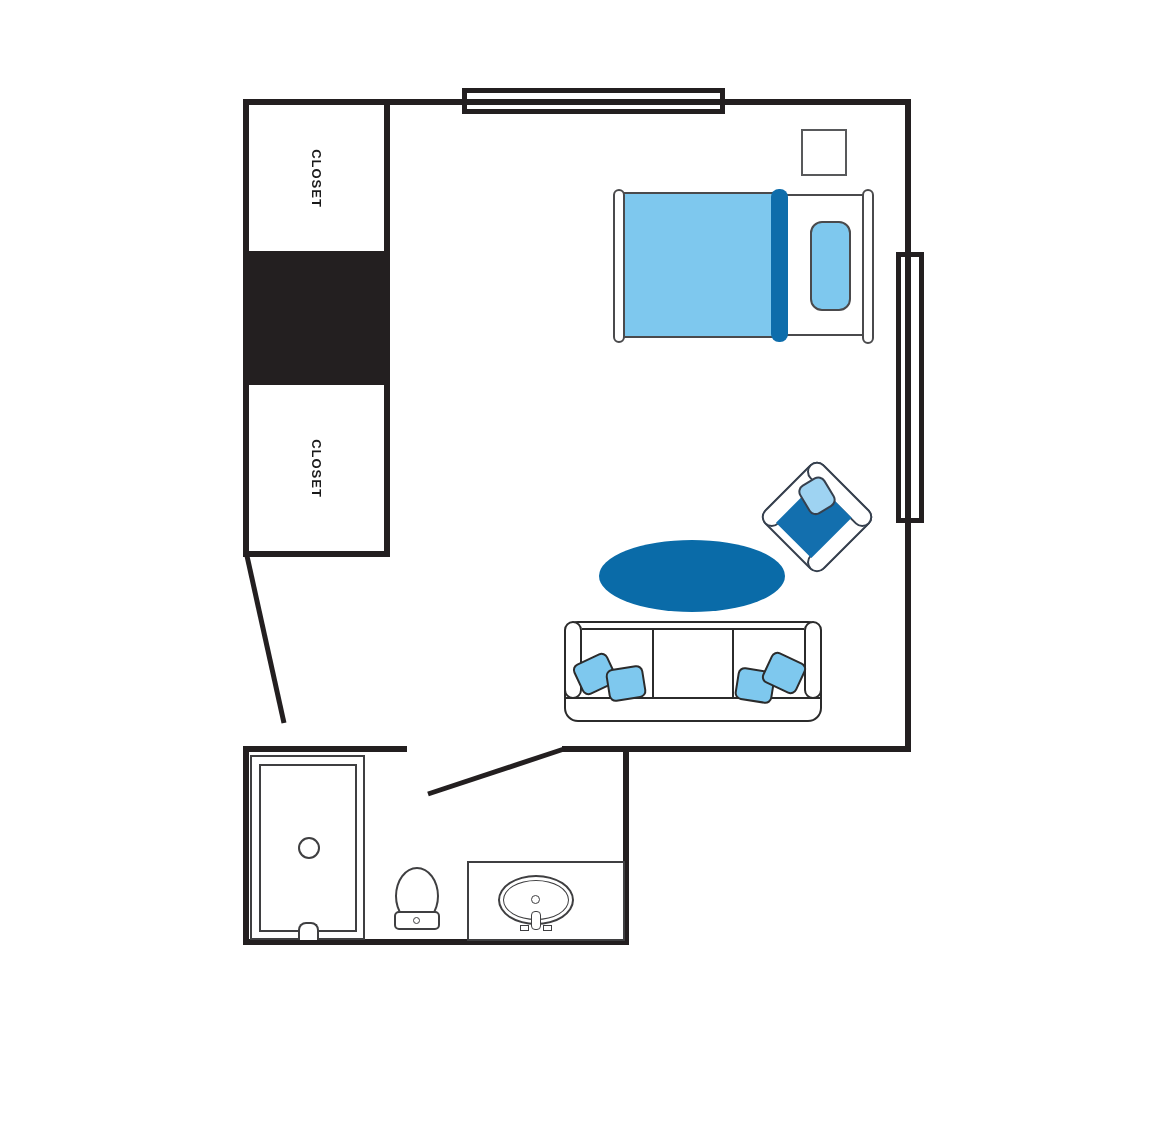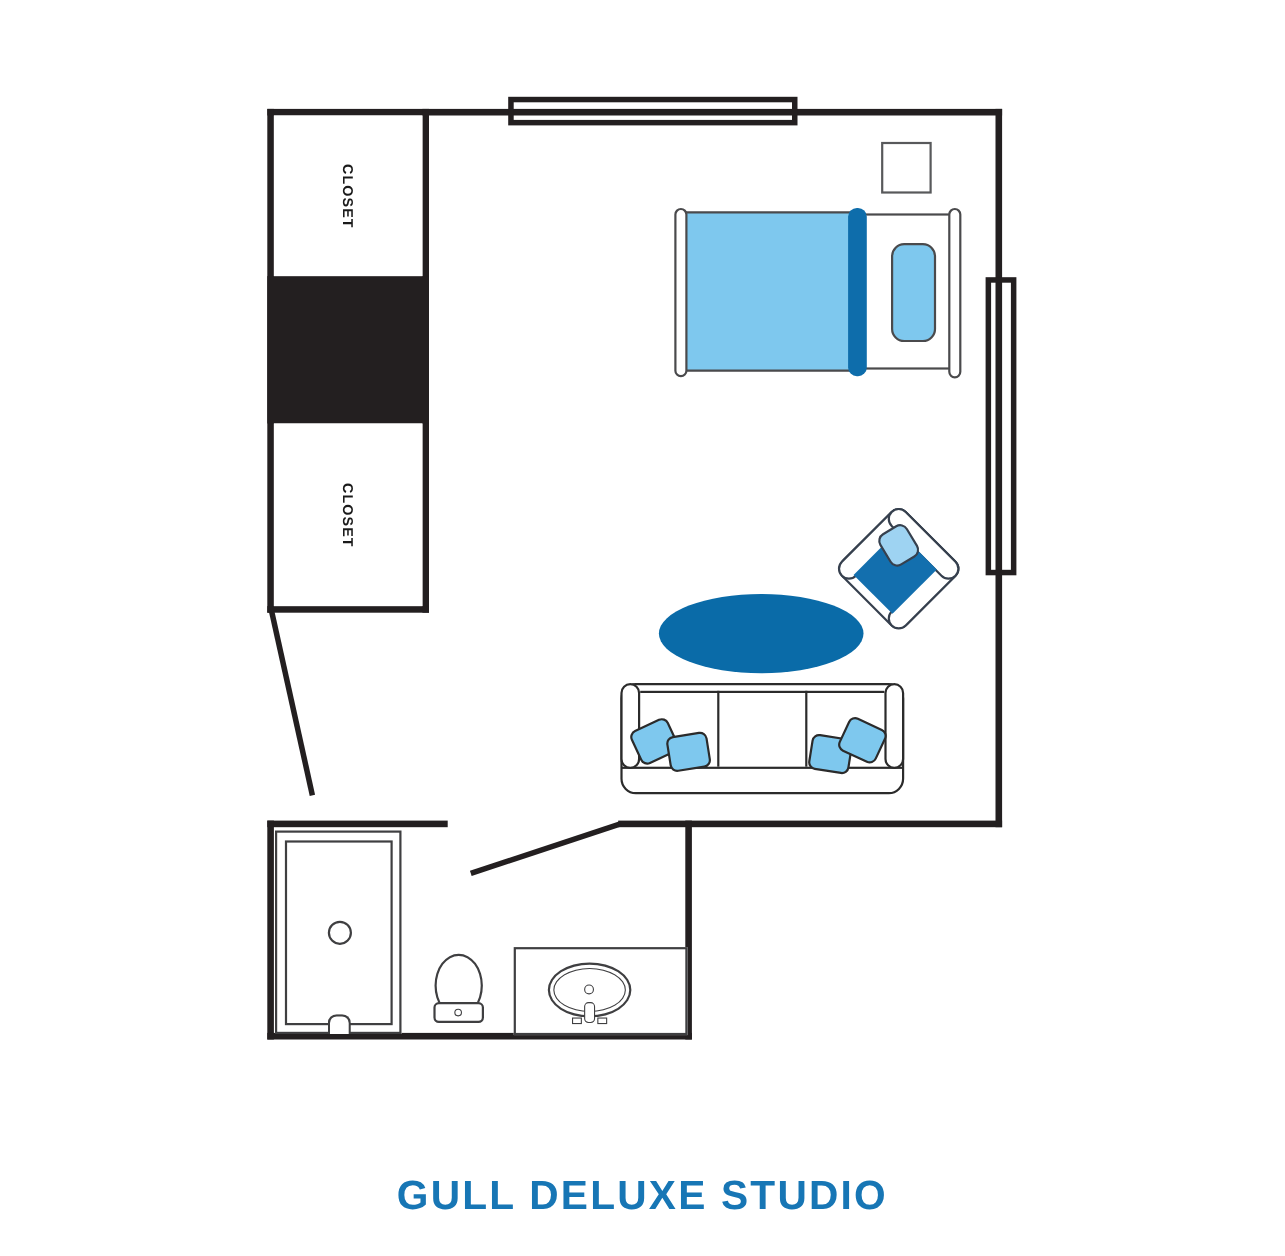--- a/index.html
+++ b/index.html
@@ -161,15 +161,14 @@
   <div class="fx toilet-tank"></div>
   <div class="fx toilet-button"></div>
   <div class="fx vanity"></div>
   <div class="fx sink-outer"></div>
   <div class="fx sink-inner"></div>
   <div class="fx sink-drain"></div>
   <div class="fx faucet-body"></div>
   <div class="fx faucet-hl"></div>
   <div class="fx faucet-hr"></div>
 
-  <div class="plan-title">GULL DELUXE STUDIO</div>
 
 </div>
 
 </body></html>

